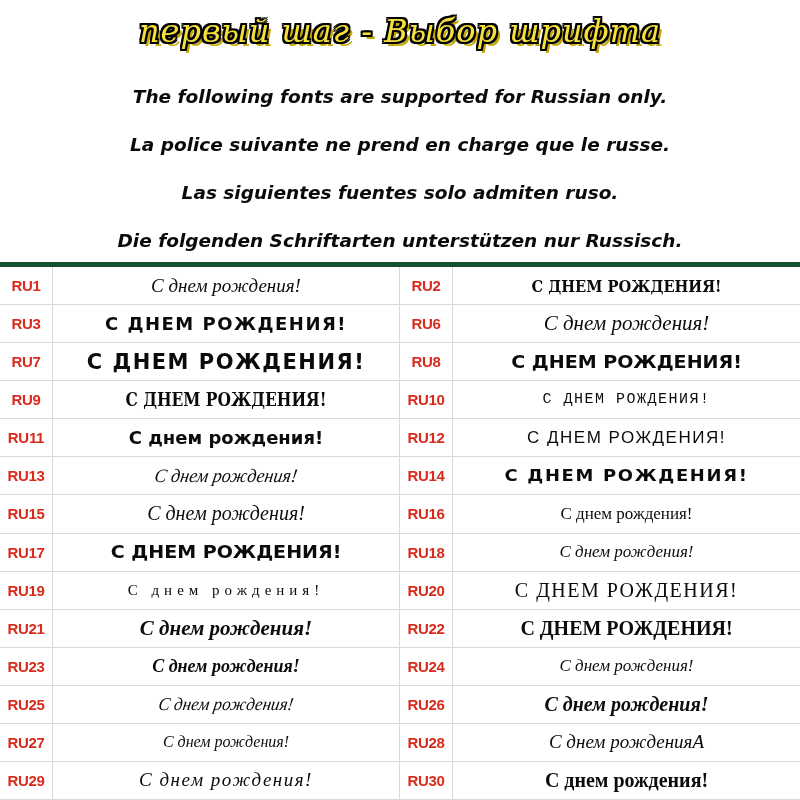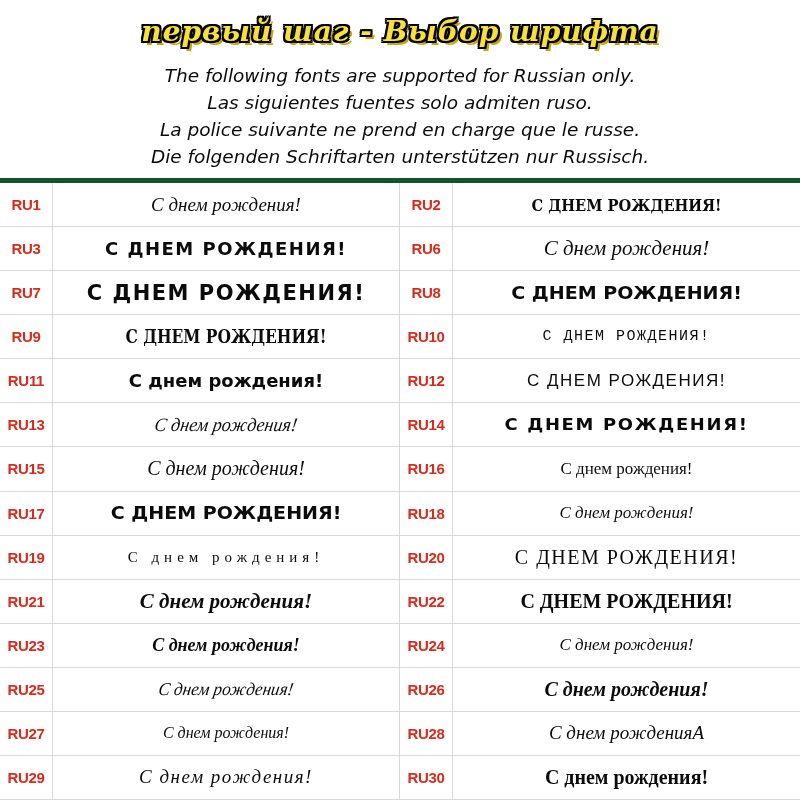--- a/index.html
+++ b/index.html
@@ -25,23 +25,23 @@
   .banner {
     height: 56px;
     display: flex;
     align-items: center;
     justify-content: center;
     padding-top: 6px;
     box-sizing: border-box;
   }
   .banner-text {
     font-family: "DejaVu Serif", serif;
-    font-weight: bold;
+    font-weight: normal;
     font-style: italic;
-    font-size: 28px;
+    font-size: 32px;
     letter-spacing: 1px;
     color: #f5e03c;
     text-shadow:
       -2px -2px 0 #000,
        2px -2px 0 #000,
       -2px  2px 0 #000,
        2px  2px 0 #000,
        0px  2px 0 #000,
        2px  0px 0 #000,
       -2px  0px 0 #000,
@@ -50,26 +50,27 @@
     white-space: nowrap;
   }
 
   
   .intro {
     padding: 6px 0 8px 0;
     text-align: center;
   }
   .intro-line {
     font-family: "DejaVu Sans", sans-serif;
-    font-weight: normal;
+    font-weight: bold;
     font-style: italic;
     font-size: 18.5px;
     color: #0a0a0a;
     line-height: 27px;
     white-space: nowrap;
+    margin-top: 21px;
   }
 
   
   .grid {
     flex: 1;
     display: grid;
     grid-template-columns: 1fr 1fr;
     grid-auto-rows: 1fr;
     border-top: 5px solid #14532d;
   }
@@ -136,22 +137,22 @@
 <body>
 
 <div class="page">
 
   <div class="banner">
     <div class="banner-text">первый шаг  -  Выбор шрифта</div>
   </div>
 
   <div class="intro">
     <div class="intro-line">The following fonts are supported for Russian only.</div>
+    <div class="intro-line">La police suivante ne prend en charge que le russe.</div>
     <div class="intro-line">Las siguientes fuentes solo admiten ruso.</div>
-    <div class="intro-line">La police suivante ne prend en charge que le russe.</div>
     <div class="intro-line">Die folgenden Schriftarten unterstützen nur Russisch.</div>
   </div>
 
   <div class="grid">
 
     <div class="cell left">
       <div class="code">RU1</div>
       <div class="sample s-libserif i f19">С днем рождения!</div>
     </div>
     <div class="cell">

